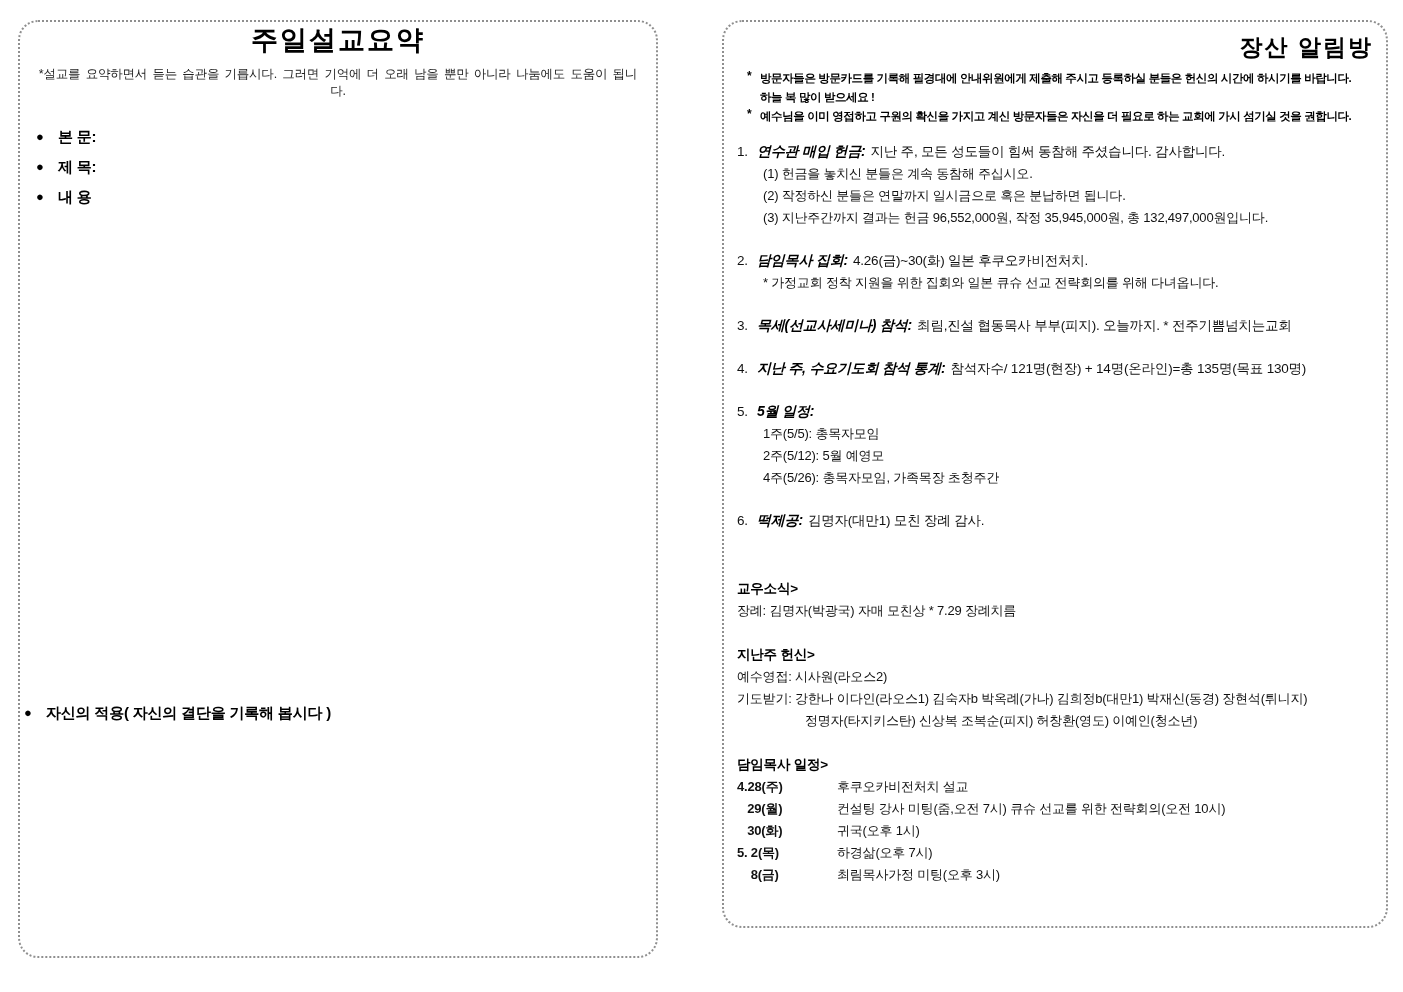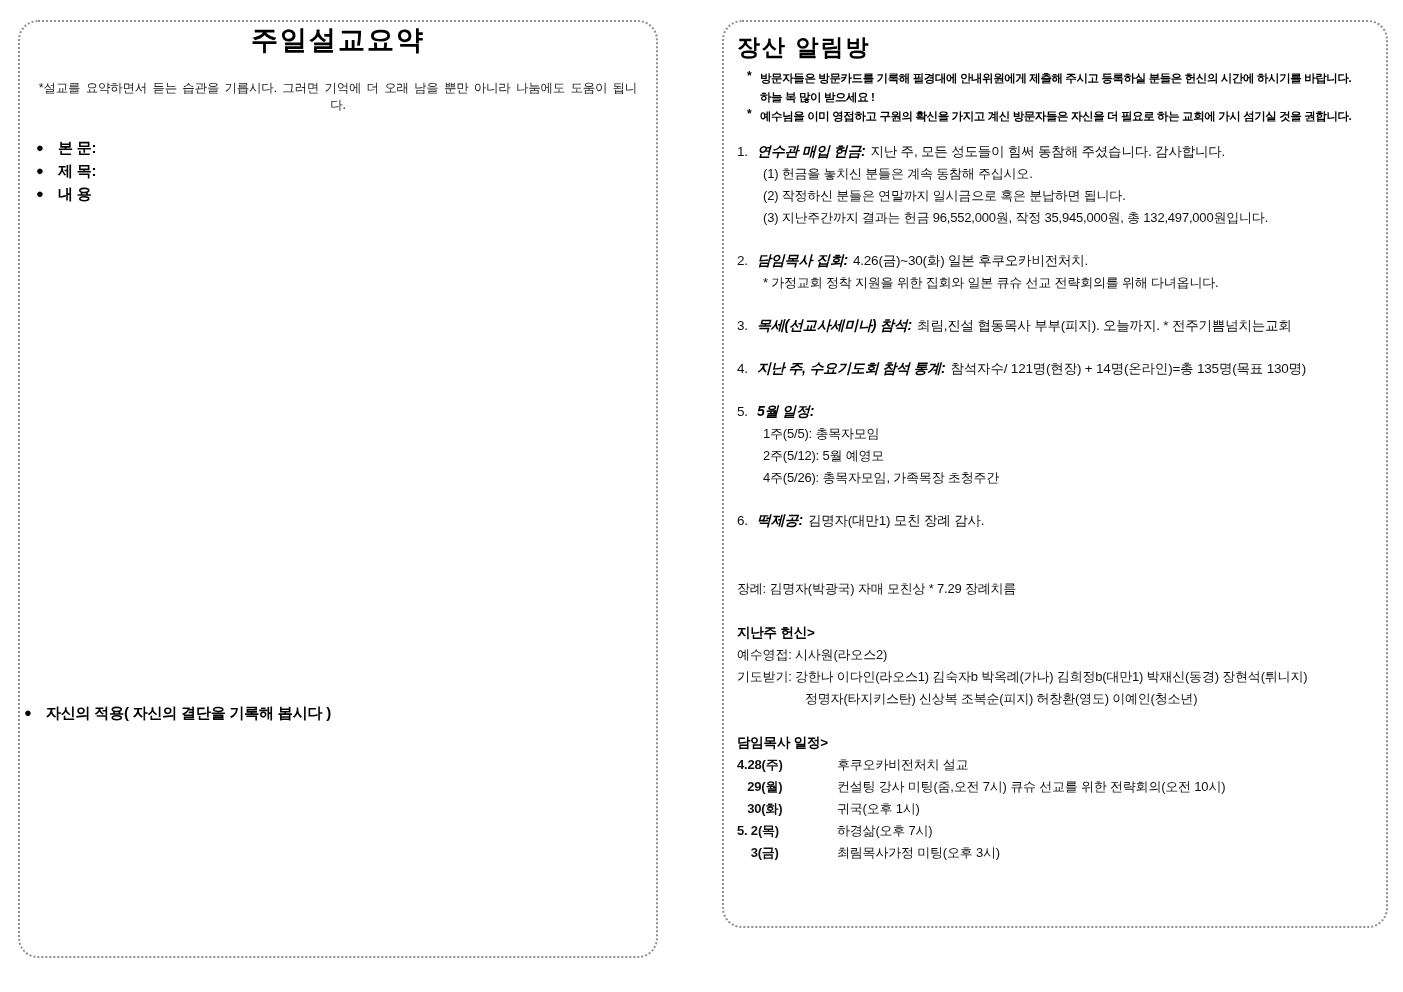--- a/index.html
+++ b/index.html
@@ -24,29 +24,29 @@
 
   
   .panel-left h1 {
     text-align: center;
     font-size: 27px;
     font-weight: bold;
     letter-spacing: 2px;
     color: #000;
   }
   .sermon-subtitle {
-    margin-top: 22px;
+    margin-top: 8px;
     text-align: center;
     font-size: 12.5px;
     color: #222;
     word-spacing: 2px;
   }
   .fields { margin-top: 22px; }
   .field-row {
-    line-height: 23px;
+    line-height: 30px;
     font-size: 15px;
     font-weight: 600;
     color: #000;
   }
   .bullet {
     display: inline-block;
     width: 22px;
     font-size: 13px;
     vertical-align: 1px;
   }
@@ -56,21 +56,21 @@
     top: 682px;
     font-size: 15px;
     font-weight: 600;
     color: #000;
   }
 
   
   .panel-right h1 {
     margin-top: 10px;
     margin-bottom: 6px;
-    text-align: left;
+    text-align: right;
     font-size: 23px;
     font-weight: bold;
     letter-spacing: 2px;
     color: #000;
   }
   .notices { padding-left: 10px; }
   .notice {
     position: relative;
     padding-left: 13px;
     font-size: 11.5px;
@@ -204,20 +204,21 @@
 
     <div class="item">
       <div class="item-head">
         <span class="num">6.</span><span class="head">떡제공:</span><span class="rest">김명자(대만1) 모친 장례 감사.</span>
       </div>
     </div>
 
   </div>
 
   <div class="section sec-news">
+    <div class="sec-header">교우소식&gt;</div>
     <div class="sec-line">장례: 김명자(박광국) 자매 모친상 * 7.29 장례치름</div>
   </div>
 
   <div class="section sec-devotion">
     <div class="sec-header">지난주 헌신&gt;</div>
     <div class="sec-line">예수영접: 시사원(라오스2)</div>
     <div class="sec-line">기도받기: 강한나 이다인(라오스1) 김숙자b 박옥례(가나) 김희정b(대만1) 박재신(동경) 장현석(튀니지)</div>
     <div class="sec-line indented">정명자(타지키스탄) 신상복 조복순(피지) 허창환(영도) 이예인(청소년)</div>
   </div>
 
@@ -233,17 +234,17 @@
     </div>
     <div class="srow">
       <span class="sdate">   30(화)</span>
         <span class="sdesc">귀국(오후 1시)</span>
     </div>
     <div class="srow">
       <span class="sdate">5. 2(목)</span>
         <span class="sdesc">하경삶(오후 7시)</span>
     </div>
     <div class="srow">
-      <span class="sdate">    3(금)</span>
+      <span class="sdate">    8(금)</span>
         <span class="sdesc">최림목사가정 미팅(오후 3시)</span>
     </div>
   </div>
 </section>
 
 </body></html>

